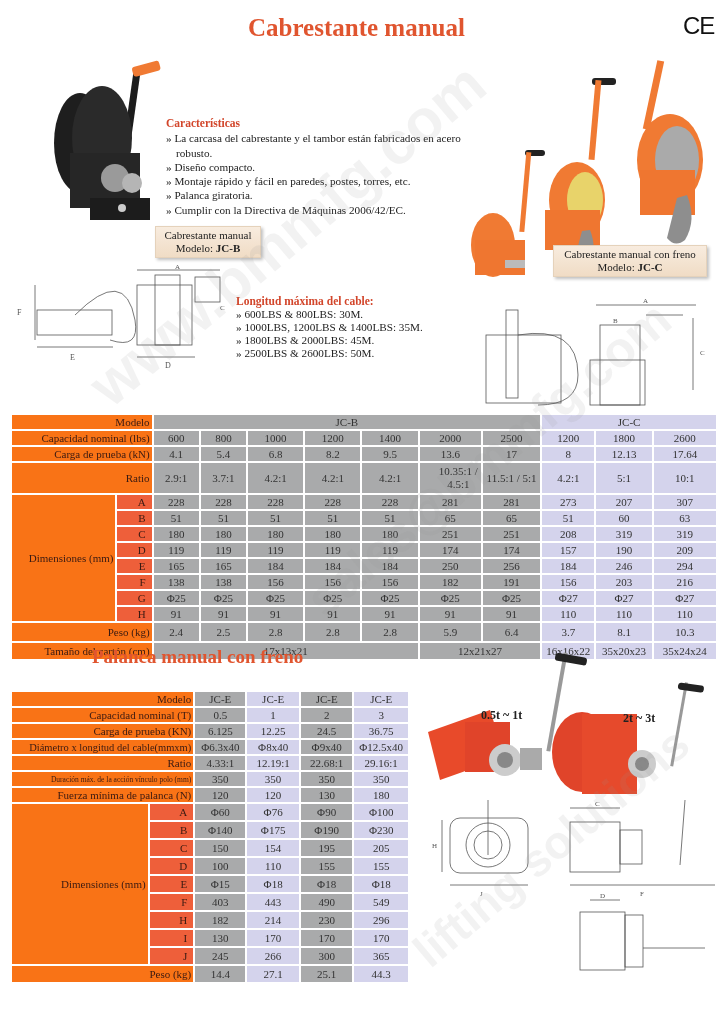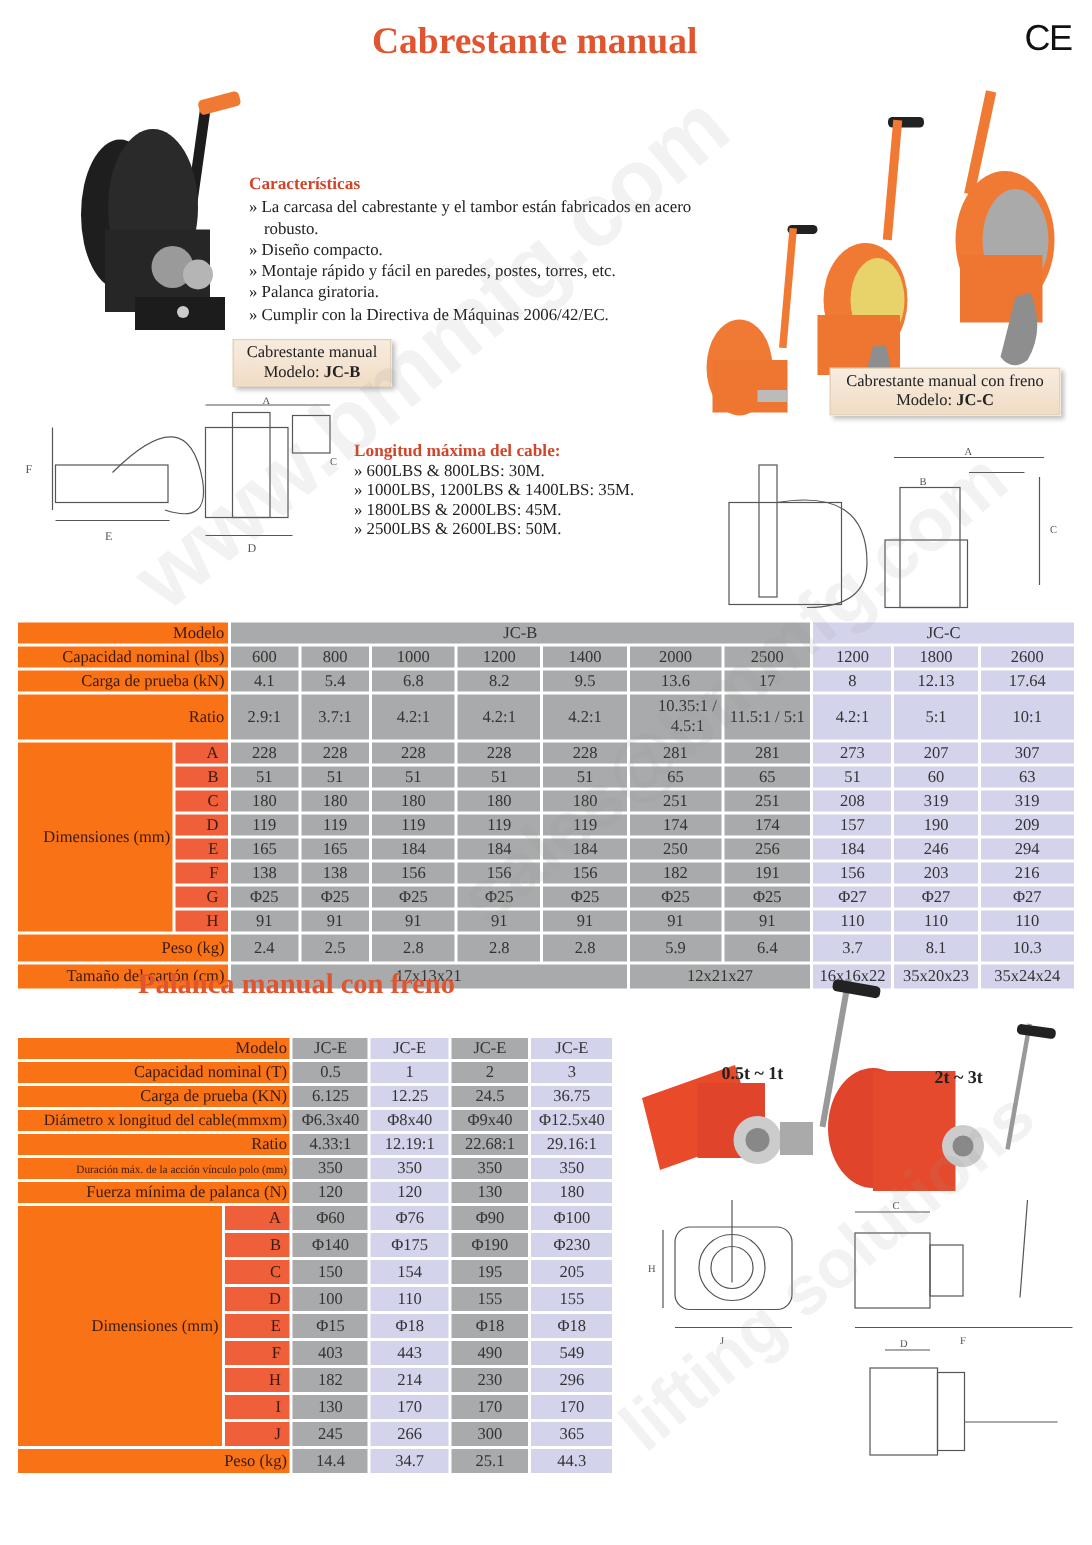--- a/index.html
+++ b/index.html
@@ -458,21 +458,21 @@
   <tr style="height:16px;">
     <td class="sub">J</td>
     <td class="g">245</td>
     <td class="p">266</td>
     <td class="g">300</td>
     <td class="p">365</td>
   </tr>
   <tr style="height:16px;">
     <td class="lab" colspan="2">Peso (kg)</td>
     <td class="g">14.4</td>
-    <td class="p">34.7</td>
+    <td class="p">27.1</td>
     <td class="g">25.1</td>
     <td class="p">44.3</td>
   </tr>
 </tbody>
   </table>
 
 <div class="img-box" style="left:420px;top:652px;width:305px;height:148px;">
   <svg width="305" height="148" viewBox="0 0 305 148">
     <rect x="135" y="0" width="4" height="100" fill="#999" transform="rotate(10 137 50)"></rect>
     <rect x="135" y="3" width="32" height="8" rx="3" fill="#222" transform="rotate(10 150 7)"></rect>

